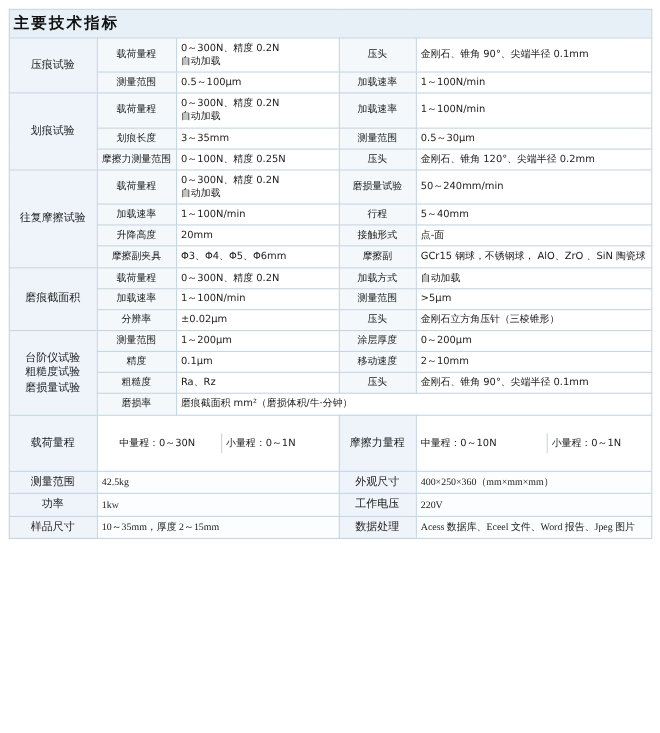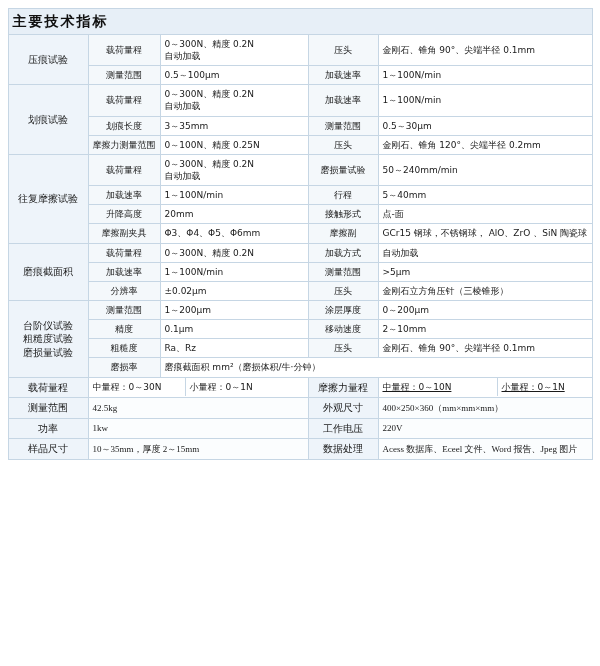--- a/index.html
+++ b/index.html
@@ -171,29 +171,29 @@
         <td class="value-cell">Ra、Rz</td>
         <td class="label-cell">压头</td>
         <td class="value-cell">金刚石、锥角 90°、尖端半径 0.1mm</td>
       </tr>
       <tr>
         <td class="label-cell">磨损率</td>
         <td class="value-cell" colspan="3">磨痕截面积 mm²（磨损体积/牛·分钟）</td>
       </tr>
       <tr>
         <td class="bottom-label">载荷量程</td>
-        <td class="value-cell" colspan="2" style="padding: 0px; margin-left: 31px;">
+        <td class="value-cell" colspan="2" style="padding: 16px; margin-left: 31px;">
           <div style="display: flex;">
             <div style="flex: 0 0 88px; border-right: 1px solid rgb(198, 214, 228); padding: 3px 4px;">中量程：0～30N</div>
             <div style="flex: 1 1 0%; padding: 3px 4px;">小量程：0～1N</div>
           </div>
         </td>
         <td class="bottom-label">摩擦力量程</td>
         <td class="value-cell" style="padding: 0px;">
-          <div style="display: flex; text-decoration: underline;">
+          <div style="display: flex;">
             <div style="flex: 0 0 110px; border-right: 1px solid rgb(198, 214, 228); padding: 3px 4px;">中量程：0～10N</div>
             <div style="flex: 1 1 0%; padding: 3px 4px;">小量程：0～1N</div>
           </div>
         </td>
       </tr>
       <tr>
         <td class="bottom-label">测量范围</td>
         <td class="value-cell plain" colspan="2">42.5kg</td>
         <td class="bottom-label">外观尺寸</td>
         <td class="value-cell plain">400×250×360（mm×mm×mm）</td>

